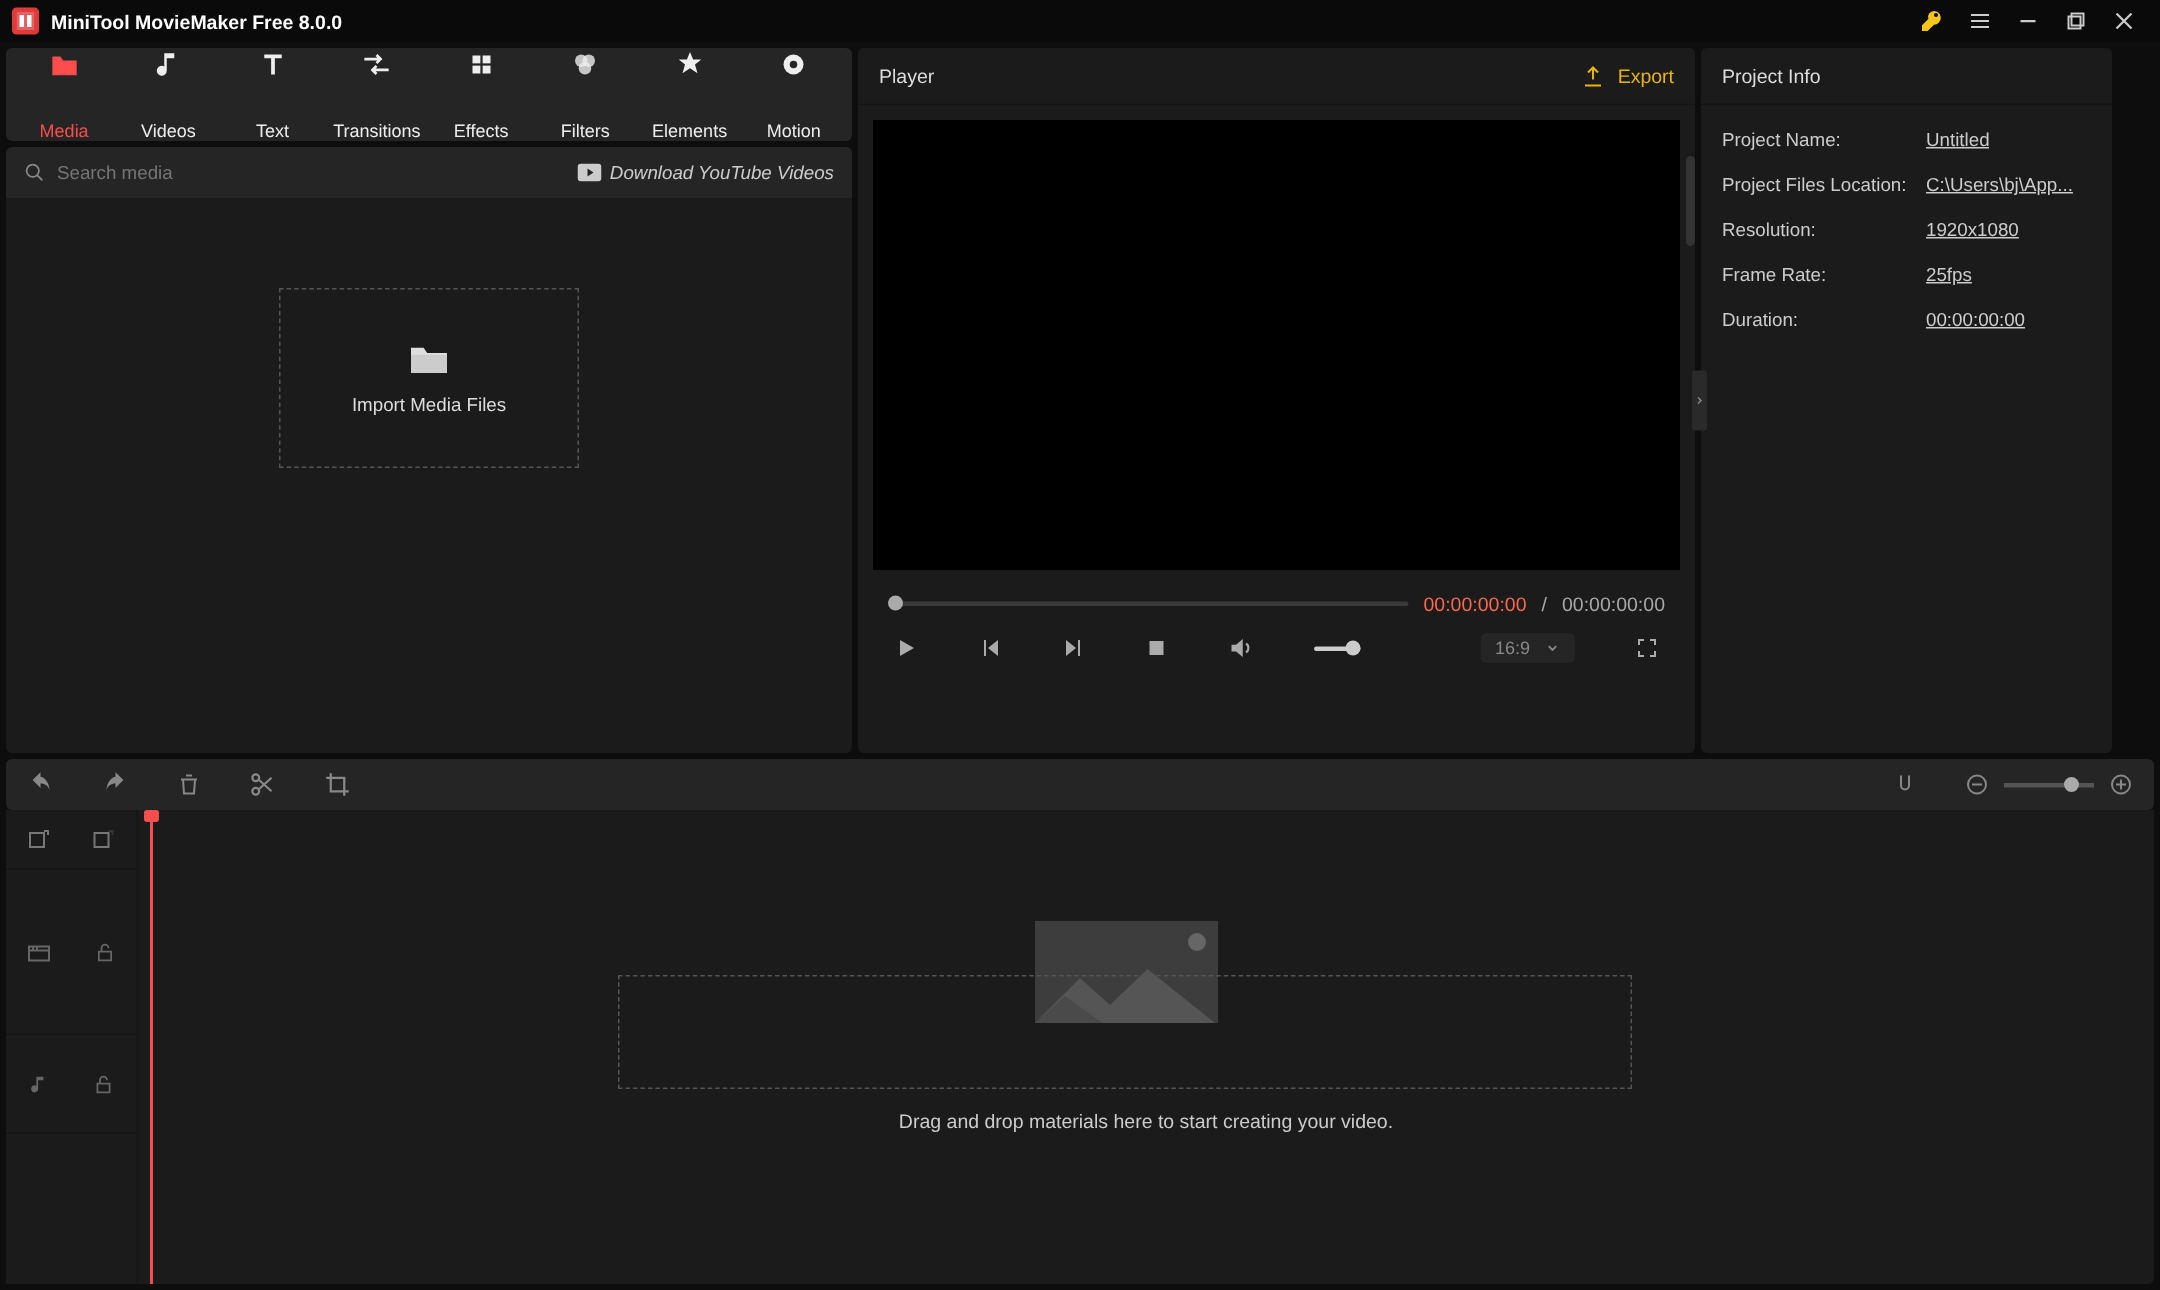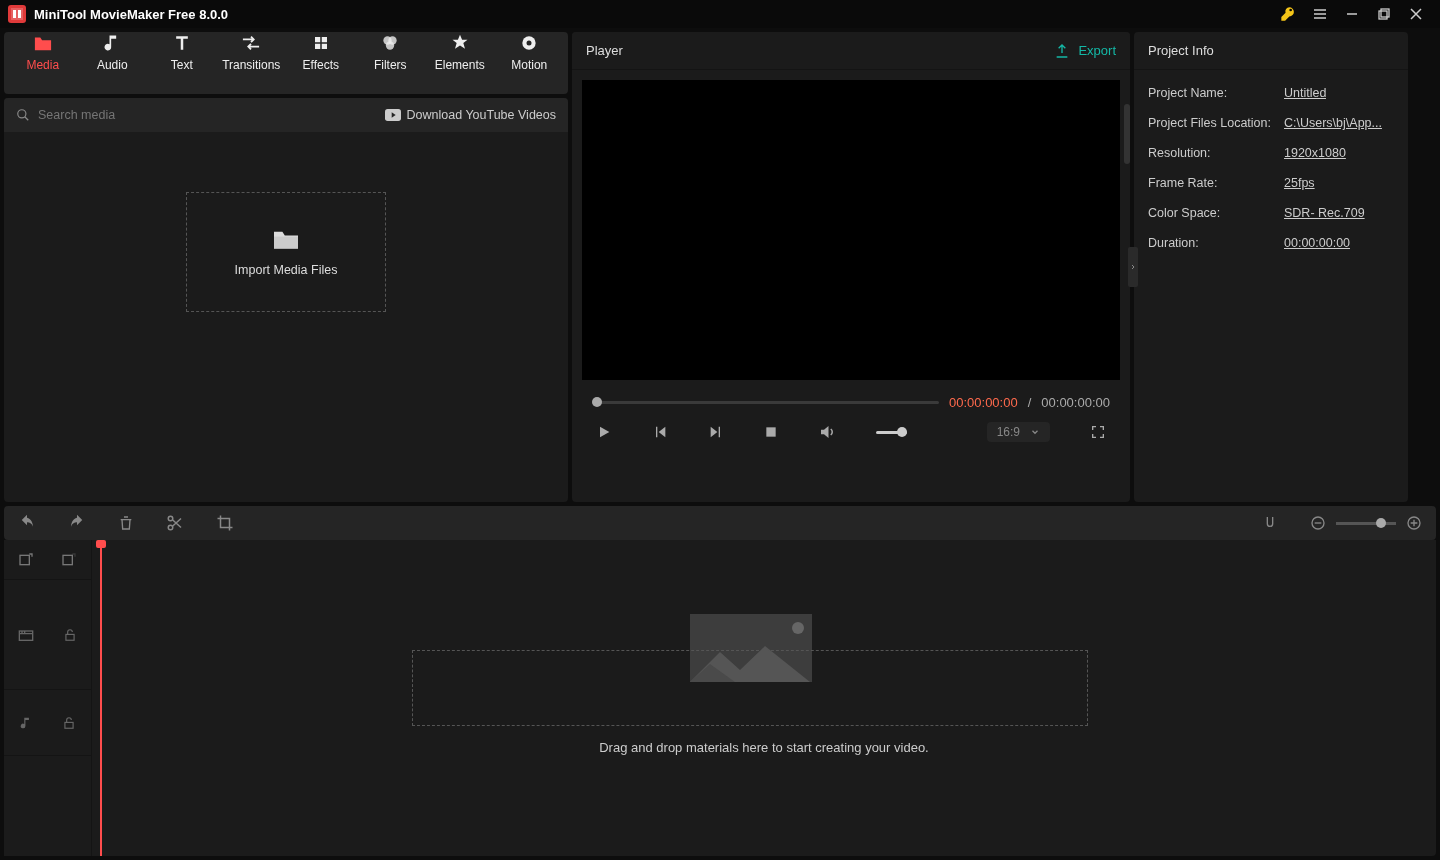--- a/index.html
+++ b/index.html
@@ -13,42 +13,42 @@
 .titlebar .spacer { flex:1; }
 .titlebar .wbtn { width:32px; height:28px; display:flex; align-items:center; justify-content:center; color:#ccc; }
 .titlebar .key { color:#f5c518; }
 
 
 .main { display:flex; height:474px; padding:4px 4px 0 4px; gap:4px; }
 
 
 .leftcol { width:564px; display:flex; flex-direction:column; gap:4px;}
 .tabbar { height:62px; background:#252525; border-radius:4px; display:flex; padding:0 4px;}
-.tab { flex:1; display:flex; flex-direction:column; align-items:center; justify-content:flex-start; gap:4px; color:#eee; font-size:12px; cursor:pointer;}
+.tab { flex:1; display:flex; flex-direction:column; align-items:center; justify-content:space-between; gap:4px; color:#eee; font-size:12px; cursor:pointer;}
 .tab.active { color:#ff4d4d; }
 .tab .ticon { height:22px; display:flex; align-items:center;}
 .leftbody { flex:1; display:flex; gap:4px; }
 .sidebar { width:150px; background:#252525; border-radius:4px; }
 .sidebar .sitem { height:38px; display:flex; align-items:center; padding-left:14px; color:#ccc; font-size:12.5px; cursor:pointer;}
 .sidebar .sitem.active { background:#1b1b1b; color:#fff; position:relative;}
 .sidebar .sitem.active::before { content:""; position:absolute; left:0; top:0; bottom:0; width:3px; background:#ff4d4d;}
 .mediapane { flex:1; background:#1b1b1b; border-radius:4px; display:flex; flex-direction:column;}
 .mediahdr { height:34px; background:#252525; display:flex; align-items:center; padding:0 12px; gap:8px; border-radius:4px 4px 0 0;}
 .mediahdr .search { flex:1; display:flex; align-items:center; gap:8px; color:#888;}
 .mediahdr input { background:transparent; border:none; color:#ccc; outline:none; font-size:12.5px;}
-.mediahdr .ytlink { display:flex; align-items:center; gap:6px; color:#ccc; font-size:12.5px;}
+.mediahdr .ytlink { display:flex; align-items:center; gap:6px; color:#ccc; font-size:12.5px;font-style:italic;}
 .mediadrop { flex:1; display:flex; align-items:flex-start; justify-content:center; }
 .dropzone { margin-top:60px; width:200px; height:120px; border:1px dashed #555; display:flex; flex-direction:column; align-items:center; justify-content:center; gap:12px; color:#ddd; font-size:12.5px;}
 
 
 .playercol { width:558px; display:flex; flex-direction:column; background:#1b1b1b; border-radius:4px;}
 .playerhdr { height:38px; display:flex; align-items:center; padding:0 14px; background:#1b1b1b; border-radius:4px 4px 0 0; border-bottom:1px solid #141414;}
 .playerhdr .ptitle { color:#ddd; font-size:13px;}
 .playerhdr .spacer{flex:1;}
-.exportbtn { display:flex; align-items:center; gap:8px; color:#14b8a6; font-size:13px;}
+.exportbtn { display:flex; align-items:center; gap:8px; color:#eab308; font-size:13px;}
 .videowrap { flex:1; padding:10px 10px 0 10px; position:relative;}
 .video { width:100%; height:300px; background:#000;}
 .scrub { height:20px; display:flex; align-items:center; padding:0 10px; gap:10px; margin-top:12px;}
 .scrub .track { flex:1; height:3px; background:#3a3a3a; border-radius:2px; position:relative;}
 .scrub .thumb { position:absolute; left:0; top:-4px; width:10px; height:10px; background:#aaa; border-radius:50%;}
 .scrub .time { font-size:13px; }
 .scrub .cur { color:#ff6a4d;}
 .scrub .tot { color:#aaa;}
 .pcontrols { height:40px; display:flex; align-items:center; padding:0 14px; gap:40px;}
 .pcontrols .pbtn { color:#aaa; display:flex; align-items:center;}
@@ -142,21 +142,21 @@
             </svg>
           </span>
         <span>Media</span>
       </div>
       <div class="tab">
         <span class="ticon">
             <svg width="20" height="20" viewBox="0 0 24 24" fill="currentColor">
               <path d="M9 3v10.55A4 4 0 1011 17V7h6V3z"></path>
             </svg>
           </span>
-        <span>Audio</span>
+        <span>Videos</span>
       </div>
       <div class="tab">
         <span class="ticon">
             <svg width="20" height="20" viewBox="0 0 24 24" fill="currentColor">
               <path d="M5 4h14v3h-5.5v13h-3V7H5z"></path>
             </svg>
           </span>
         <span>Text</span>
       </div>
       <div class="tab">
@@ -334,24 +334,20 @@
         </div>
       <div class="irow">
           <span class="ilabel">Resolution:</span>
           <span class="ivalue">1920x1080</span>
         </div>
       <div class="irow">
           <span class="ilabel">Frame Rate:</span>
           <span class="ivalue">25fps</span>
         </div>
       <div class="irow">
-          <span class="ilabel">Color Space:</span>
-          <span class="ivalue">SDR- Rec.709</span>
-        </div>
-      <div class="irow">
           <span class="ilabel">Duration:</span>
           <span class="ivalue">00:00:00:00</span>
         </div>
     </div>
   </div>
 
 </div>
 
 <div class="tltoolbar">
   <span class="tlbtn">

